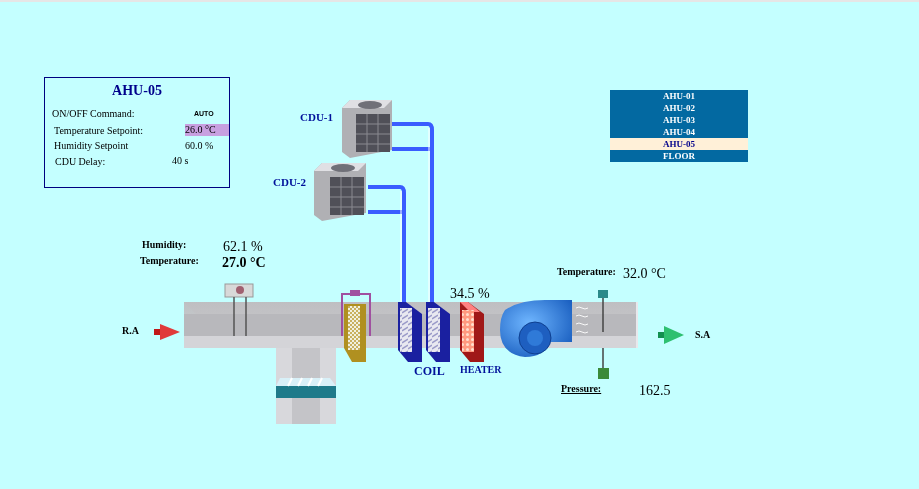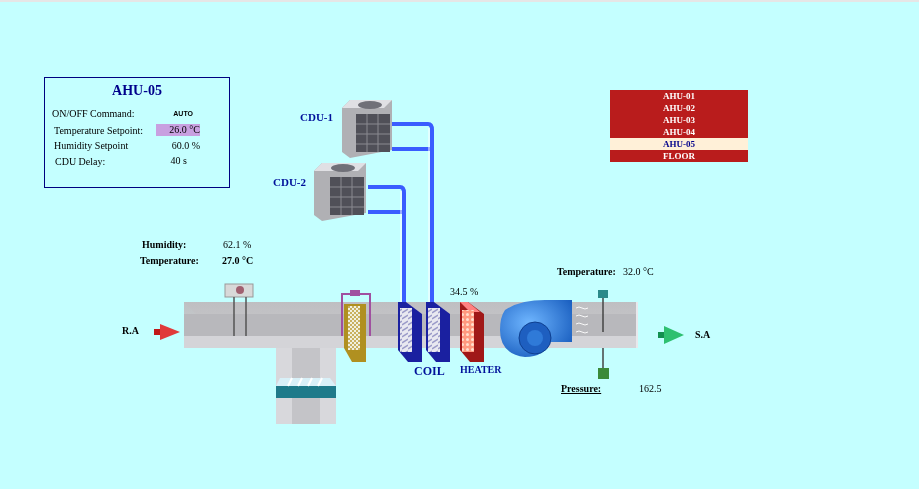--- a/index.html
+++ b/index.html
@@ -1,28 +1,28 @@
 <!DOCTYPE html>
 <html><head>
 <meta charset="utf-8">
 <style>
   html,body{margin:0;padding:0;}
   body{width:919px;height:489px;background:#c4ffff;position:relative;overflow:hidden;border-top:2px solid #e6e6e6;box-sizing:border-box;font-family:"Liberation Serif","DejaVu Serif",serif;}
   .abs{position:absolute;}
   .info{left:44px;top:75px;width:186px;height:111px;border:1px solid #000080;box-sizing:border-box;}
   .info .title{position:absolute;left:0;right:0;top:5px;text-align:center;color:#00008b;font-weight:bold;font-size:14px;}
   .info .row{position:absolute;font-size:10px;font-weight:normal;color:#000;}
-  .info .val{position:absolute;font-size:10px;color:#000;text-align:right;}
+  .info .val{position:absolute;font-size:10px;color:#000;text-align:left;margin-left:29px;}
   .auto{color:#0000cc;font-family:"Liberation Sans",sans-serif;font-size:7px !important;font-weight:bold;}
   .sp{background:#c8a0e0;color:#333;width:44px;height:12px;line-height:12px;}
   .menu{left:610px;top:88px;width:138px;}
-  .menu .mi{height:12px;line-height:12px;font-size:9px;font-weight:bold;color:#fff;background:#b91c1c;text-align:center;cursor:pointer;}
+  .menu .mi{height:12px;line-height:12px;font-size:9px;font-weight:bold;color:#fff;background:#0369a1;text-align:center;cursor:pointer;}
   .menu .mi.active{background:#fff0d8;color:#00008b;}
   .lbl{font-size:10px;font-weight:bold;color:#000;}
-  .txt{font-size:10px;color:#000;}
+  .txt{font-size:14px;color:#000;}
   .blue-lbl{font-size:11px;font-weight:bold;color:#00109a;}
 </style>
 </head>
 <body>
 
 <div class="abs info">
   <div class="title">AHU-05</div>
   <div class="row" style="left:7px;top:30px;">ON/OFF Command:</div>
   <div class="val auto" style="left:120px;top:32px;width:28px;">AUTO</div>
   <div class="row" style="left:9px;top:47px;">Temperature Setpoint:</div>

